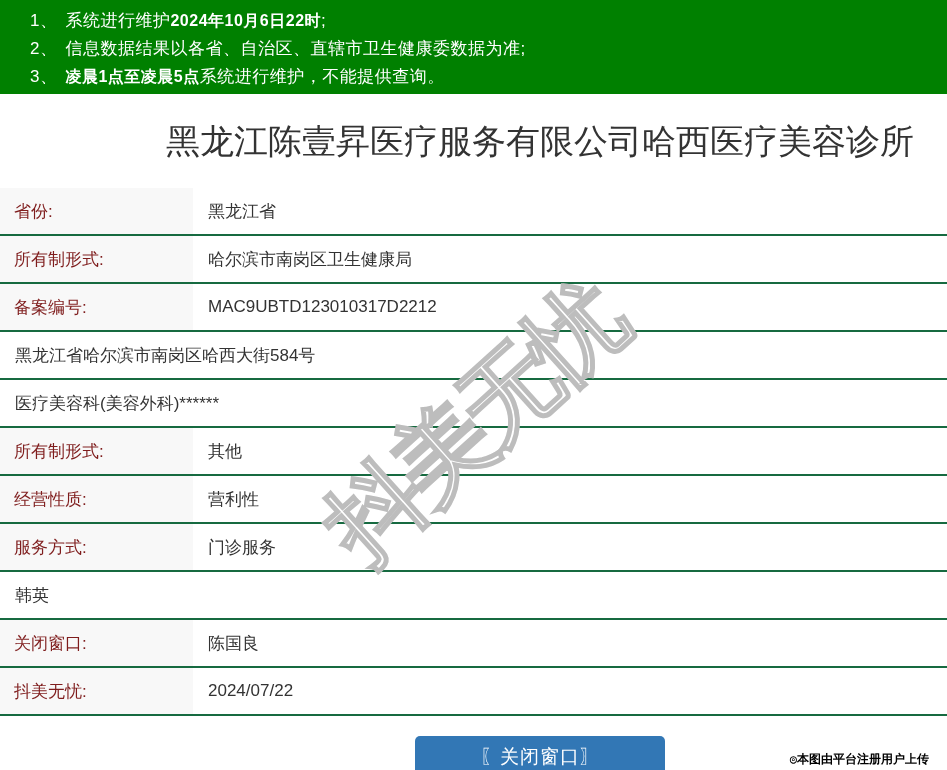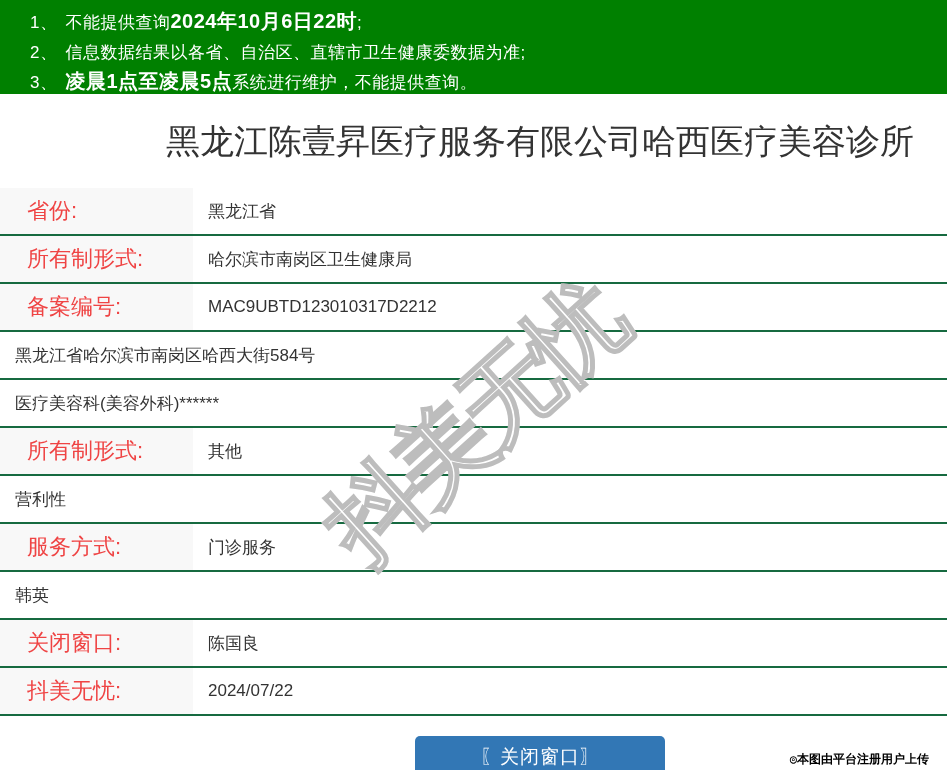--- a/index.html
+++ b/index.html
@@ -20,21 +20,21 @@
     color: #ffffff;
     padding: 7px 0 0 30px;
   }
   .notice-line {
     font-size: 17px;
     line-height: 28px;
     letter-spacing: 0.5px;
     white-space: nowrap;
   }
   .notice-line .num { margin-right: 8px; }
-  .notice-line b { font-size: 20px; }
+  .notice-line b { font-size: 16px; }
 
   
   .title {
     height: 94px;
     line-height: 94px;
     text-align: center;
     font-size: 34px;
     font-weight: 500;
     color: #333333;
     white-space: nowrap;
@@ -45,23 +45,23 @@
   .row {
     display: flex;
     height: 48px;
     border-bottom: 2px solid #166a40;
   }
   .row .label {
     width: 193px;
     background: #f8f8f8;
     display: flex;
     align-items: center;
-    padding-left: 27px;
-    font-size: 22px;
-    color: #ef4444;
+    padding-left: 14px;
+    font-size: 17px;
+    color: #7f1d1d;
     flex: none;
   }
   .row .value {
     flex: 1;
     display: flex;
     align-items: center;
     padding-left: 15px;
     font-size: 17px;
     color: #333333;
   }
@@ -112,21 +112,21 @@
     font-family: Liberation Mono, monospace;
   }
 </style>
 </head>
 <body>
 
 <div class="content">
 
   <div class="banner">
     <div class="notice-line">
-      <span class="num">1、</span><span>不能提供查询</span><b>2024年10月6日22时</b><span>;</span>
+      <span class="num">1、</span><span>系统进行维护</span><b>2024年10月6日22时</b><span>;</span>
     </div>
     <div class="notice-line">
       <span class="num">2、</span><span>信息数据结果以各省、自治区、直辖市卫生健康委数据为准;</span><b></b><span></span>
     </div>
     <div class="notice-line">
       <span class="num">3、</span><span></span><b>凌晨1点至凌晨5点</b><span>系统进行维护，不能提供查询。</span>
     </div>
   </div>
 
   <h1 class="title">黑龙江陈壹昇医疗服务有限公司哈西医疗美容诊所</h1>
@@ -154,20 +154,21 @@
     <div class="row">
       <div class="value">医疗美容科(美容外科)******</div>
     </div>
 
     <div class="row">
       <div class="label">所有制形式:</div>
       <div class="value">其他</div>
     </div>
 
     <div class="row">
+      <div class="label">经营性质:</div>
       <div class="value">营利性</div>
     </div>
 
     <div class="row">
       <div class="label">服务方式:</div>
       <div class="value">门诊服务</div>
     </div>
 
     <div class="row">
       <div class="value">韩英</div>

